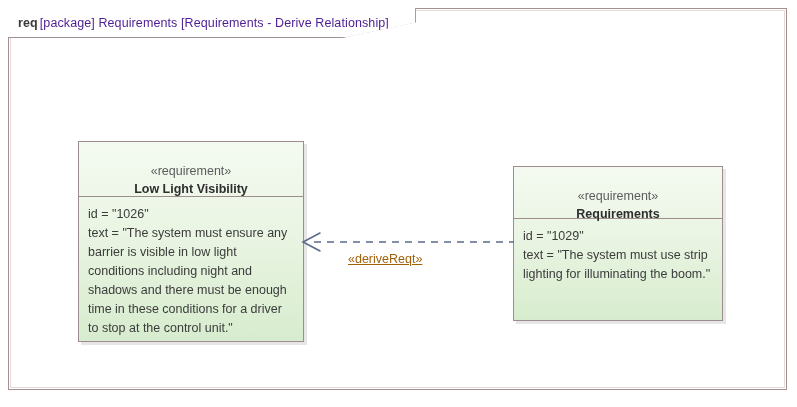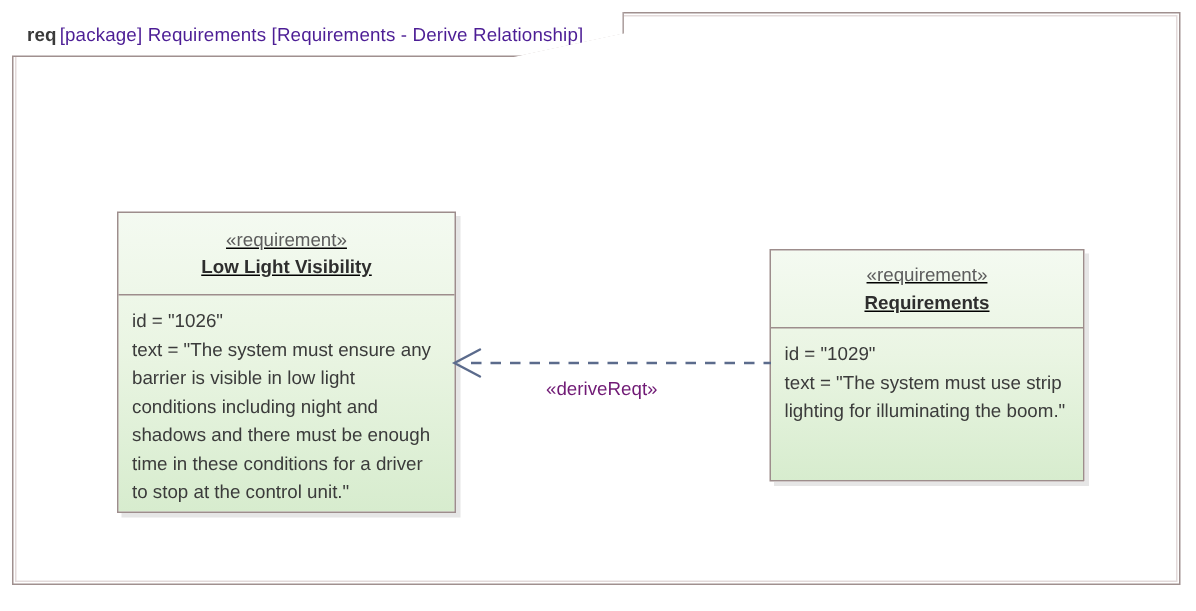--- a/index.html
+++ b/index.html
@@ -96,24 +96,23 @@
     border: 1px solid #9d8d8c;
     background: linear-gradient(to bottom, #f4faf1 0%, #eaf5e3 45%, #d7ecce 100%);
     box-shadow: 3px 3px 0 0 rgba(140,140,140,0.22);
   }
   .req-head {
     box-sizing: border-box;
     border-bottom: 1px solid #9d8d8c;
     display: flex;
     flex-direction: column;
     align-items: center;
-    justify-content: center;
+    justify-content: flex-start;
     text-align: center;
-    padding: 4px 6px;
-    text-decoration: underline;
+    padding: 20px 6px;
   }
   .req-stereo {
     font-size: 12.5px;
     color: #5c5c5c;
     line-height: 1.45;
   }
   .req-name {
     font-size: 12.5px;
     font-weight: bold;
     color: #2e2e2e;
@@ -154,25 +153,26 @@
     position: absolute;
     left: 300px;
     top: 226px;
     width: 218px;
     height: 50px;
     pointer-events: none;
   }
   .connector svg { display: block; }
   .connector-label {
     position: absolute;
-    left: 364px;
+    left: 348px;
     top: 252px;
     font-size: 12.5px;
-    color: #701a75;
+    color: #a16207;
     white-space: nowrap;
+    text-decoration: underline;
   }
 </style>
 </head>
 <body>
 
 <div id="canvas">
 
   <div class="frame">
     <div class="frame-inner"></div>
   </div>

